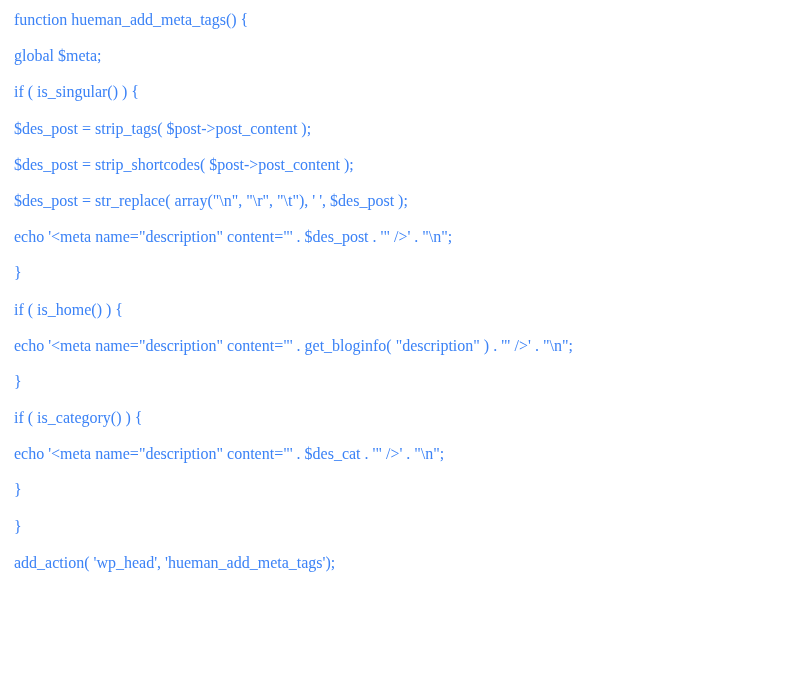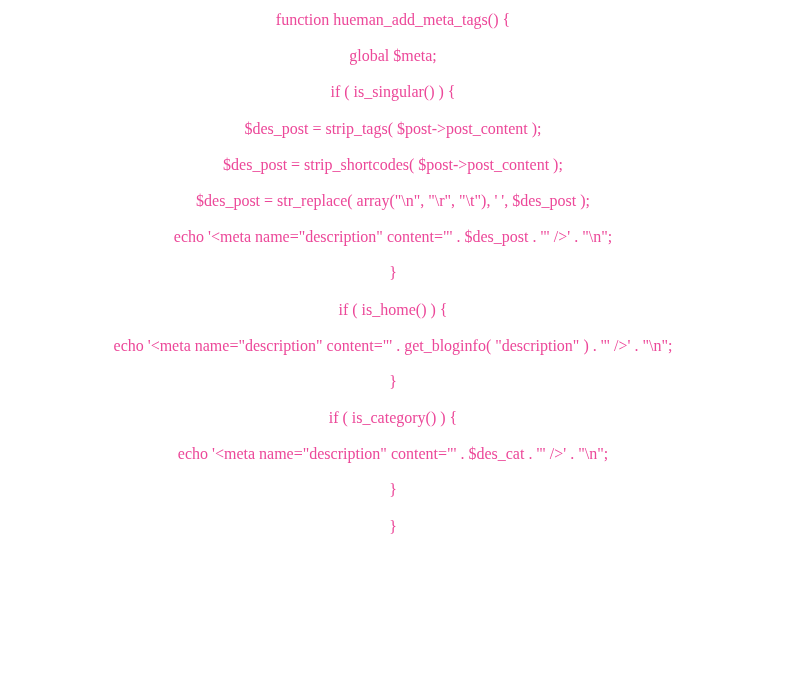--- a/index.html
+++ b/index.html
@@ -9,23 +9,22 @@
   }
   .page {
     width: 786px;
     height: 698px;
     position: relative;
     background: #ffffff;
     box-sizing: border-box;
     padding: 10px 14px;
     font-family: "Times New Roman", Times, serif;
     font-size: 16px;
-    color: #ec4899;
+    color: #3b82f6;
     line-height: 1.2;
-    text-align: center;
   }
   .code-line {
     white-space: pre;
     margin: 0 0 17px 0;
     font-family: "Times New Roman", Times, serif;
   }
 </style>
 </head>
 <body>
 
@@ -38,13 +37,14 @@
   <div class="code-line">$des_post = str_replace( array("\n", "\r", "\t"), ' ', $des_post );</div>
   <div class="code-line">echo '&lt;meta name="description" content="' . $des_post . '" /&gt;' . "\n";</div>
   <div class="code-line">}</div>
   <div class="code-line">if ( is_home() ) {</div>
   <div class="code-line">echo '&lt;meta name="description" content="' . get_bloginfo( "description" ) . '" /&gt;' . "\n";</div>
   <div class="code-line">}</div>
   <div class="code-line">if ( is_category() ) {</div>
   <div class="code-line">echo '&lt;meta name="description" content="' . $des_cat . '" /&gt;' . "\n";</div>
   <div class="code-line">}</div>
   <div class="code-line">}</div>
+  <div class="code-line">add_action( 'wp_head', 'hueman_add_meta_tags');</div>
 </div>
 
 </body></html>

